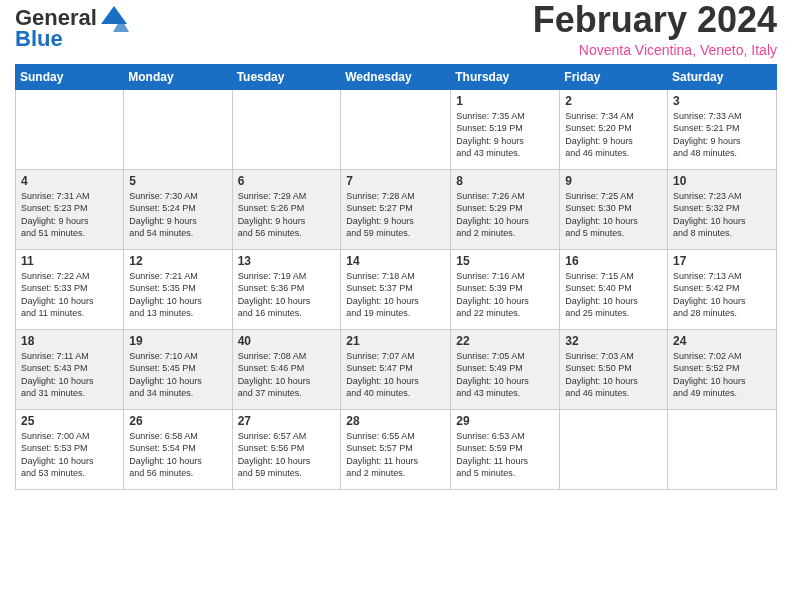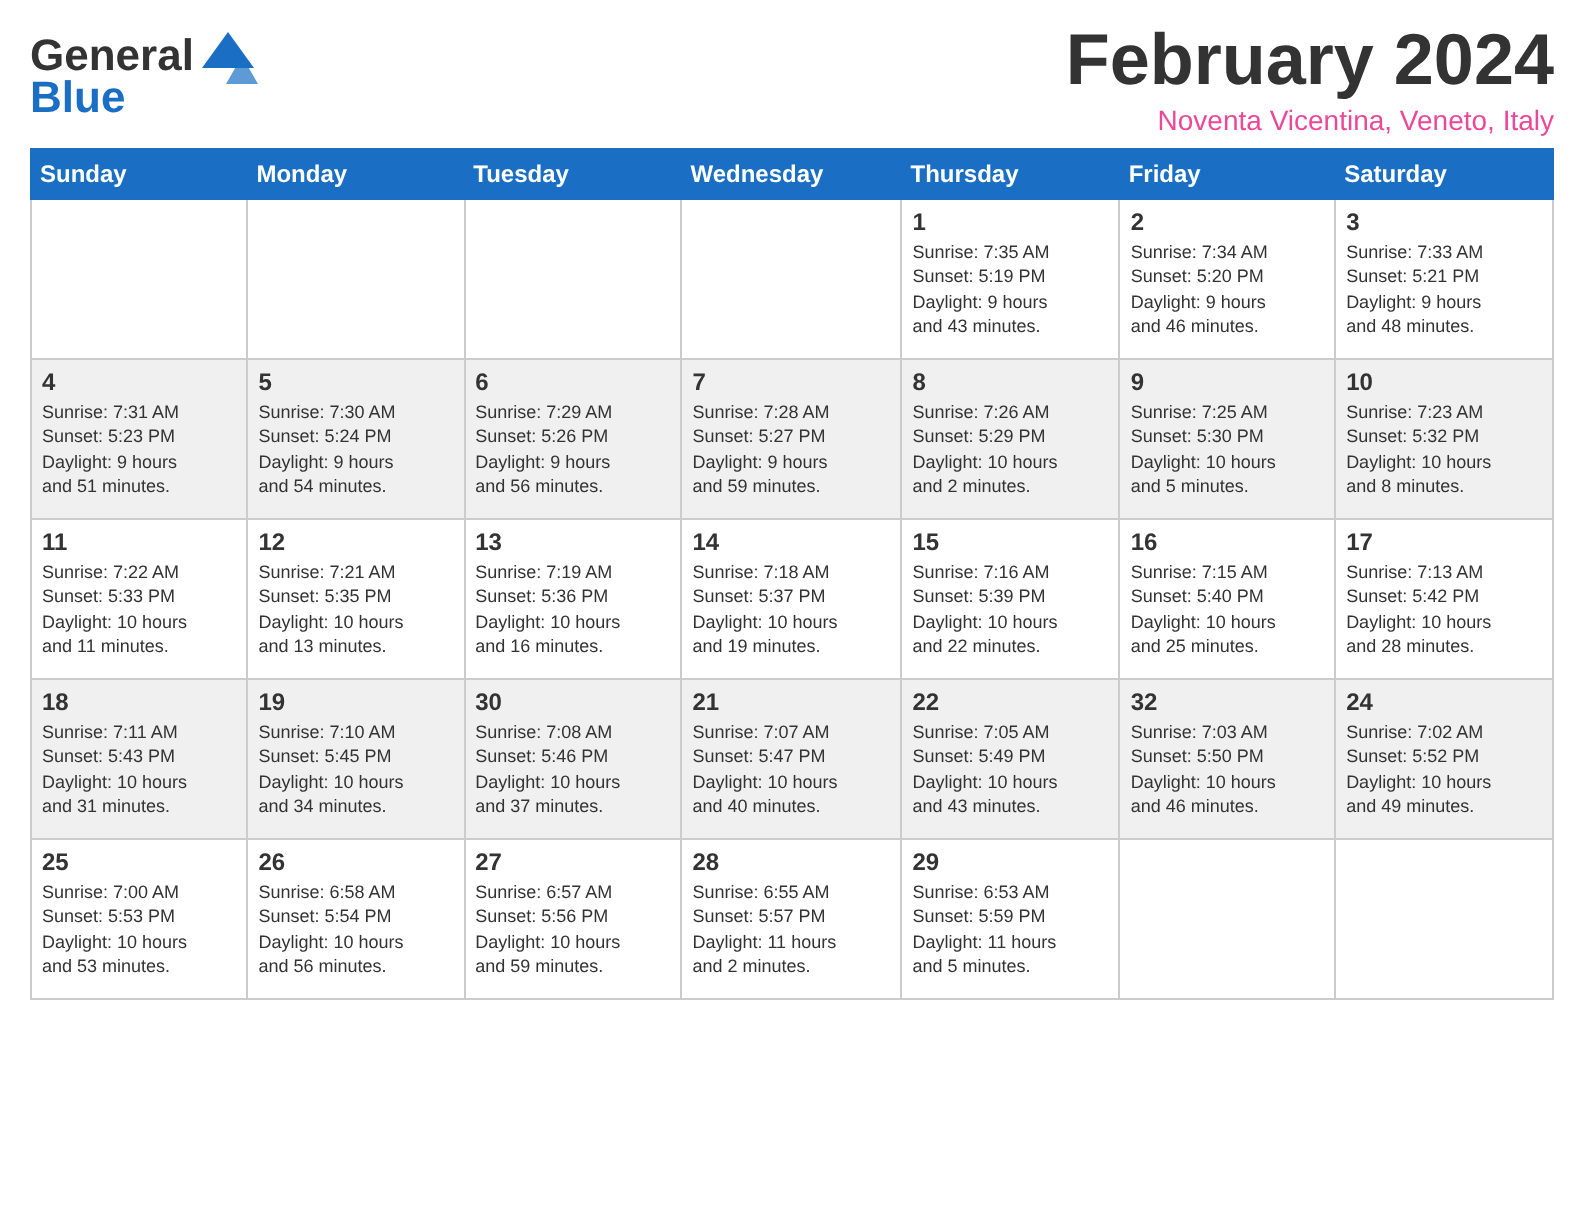--- a/index.html
+++ b/index.html
@@ -4,21 +4,21 @@
   <style>
     * { box-sizing: border-box; margin: 0; padding: 0; }
     body {
       font-family: Arial, sans-serif;
       background: #fff;
       width: 792px;
       min-height: 612px;
     }
     .page {
       width: 792px;
-      padding: 10px 15px 15px 15px;
+      padding: 0 15px 15px 15px;
     }
     .header {
       display: flex;
       align-items: flex-start;
       justify-content: space-between;
       margin-bottom: 6px;
     }
     .logo {
       display: flex;
       align-items: center;
@@ -313,21 +313,21 @@
           <td>
             <div class="day-num">19</div>
             <div class="day-info">
               <div>Sunrise: 7:10 AM</div>
               <div>Sunset: 5:45 PM</div>
               <div>Daylight: 10 hours</div>
               <div>and 34 minutes.</div>
             </div>
           </td>
           <td>
-            <div class="day-num">30</div>
+            <div class="day-num">40</div>
             <div class="day-info">
               <div>Sunrise: 7:08 AM</div>
               <div>Sunset: 5:46 PM</div>
               <div>Daylight: 10 hours</div>
               <div>and 37 minutes.</div>
             </div>
           </td>
           <td>
             <div class="day-num">21</div>
             <div class="day-info">

